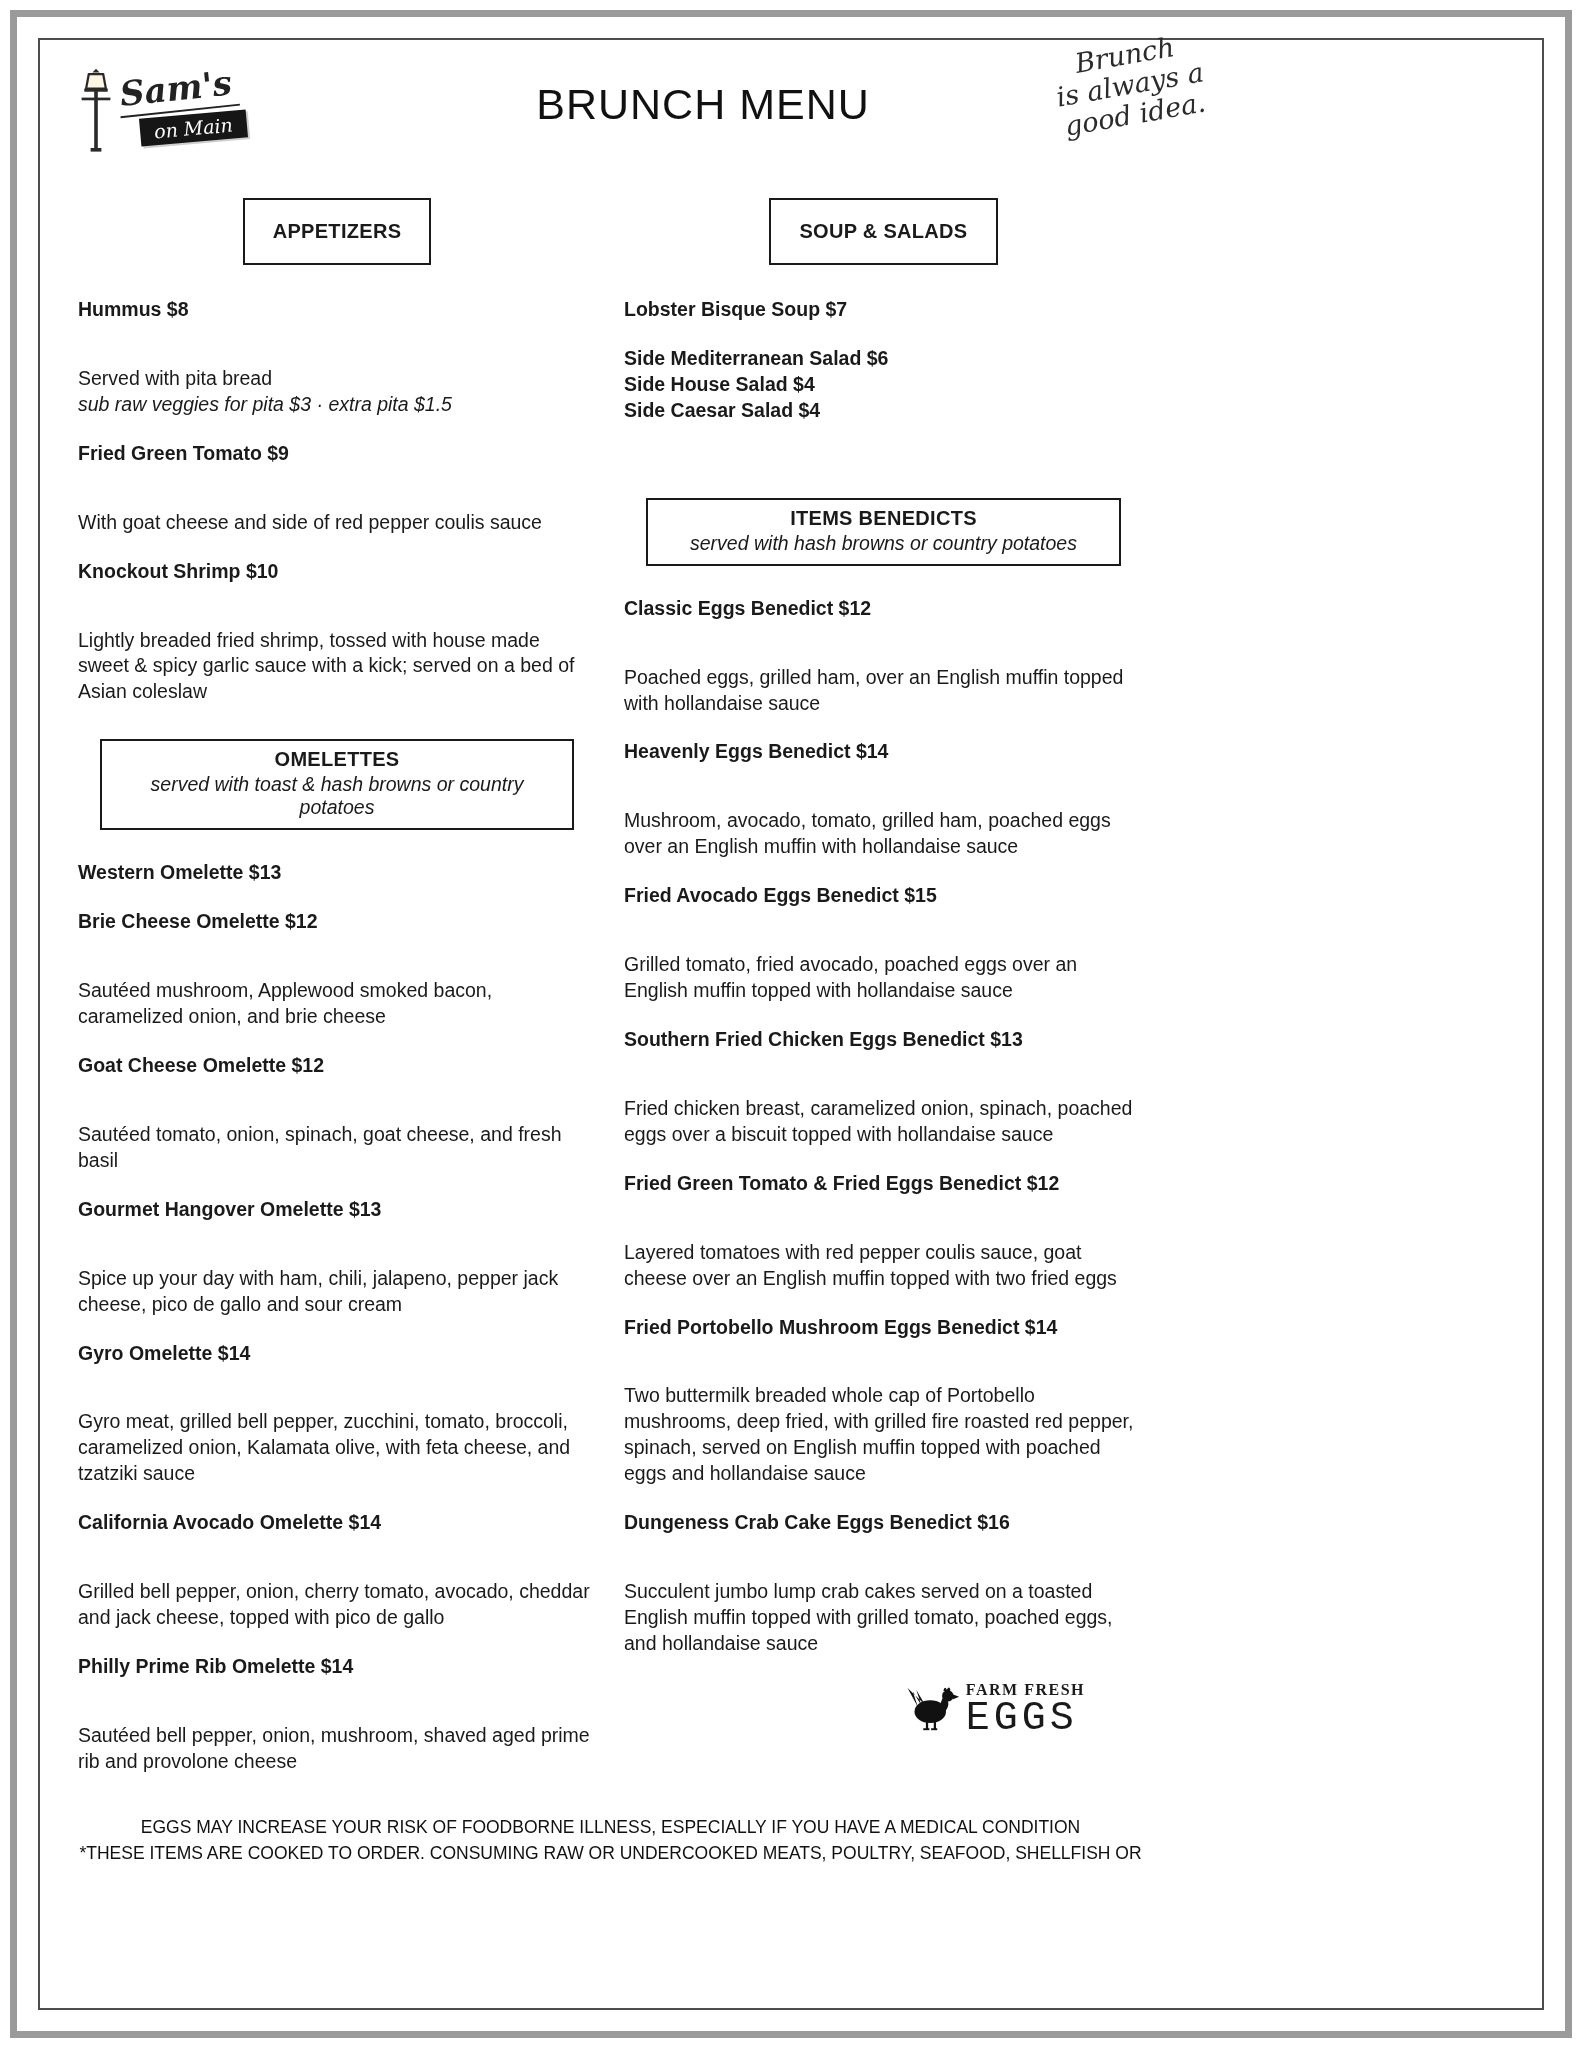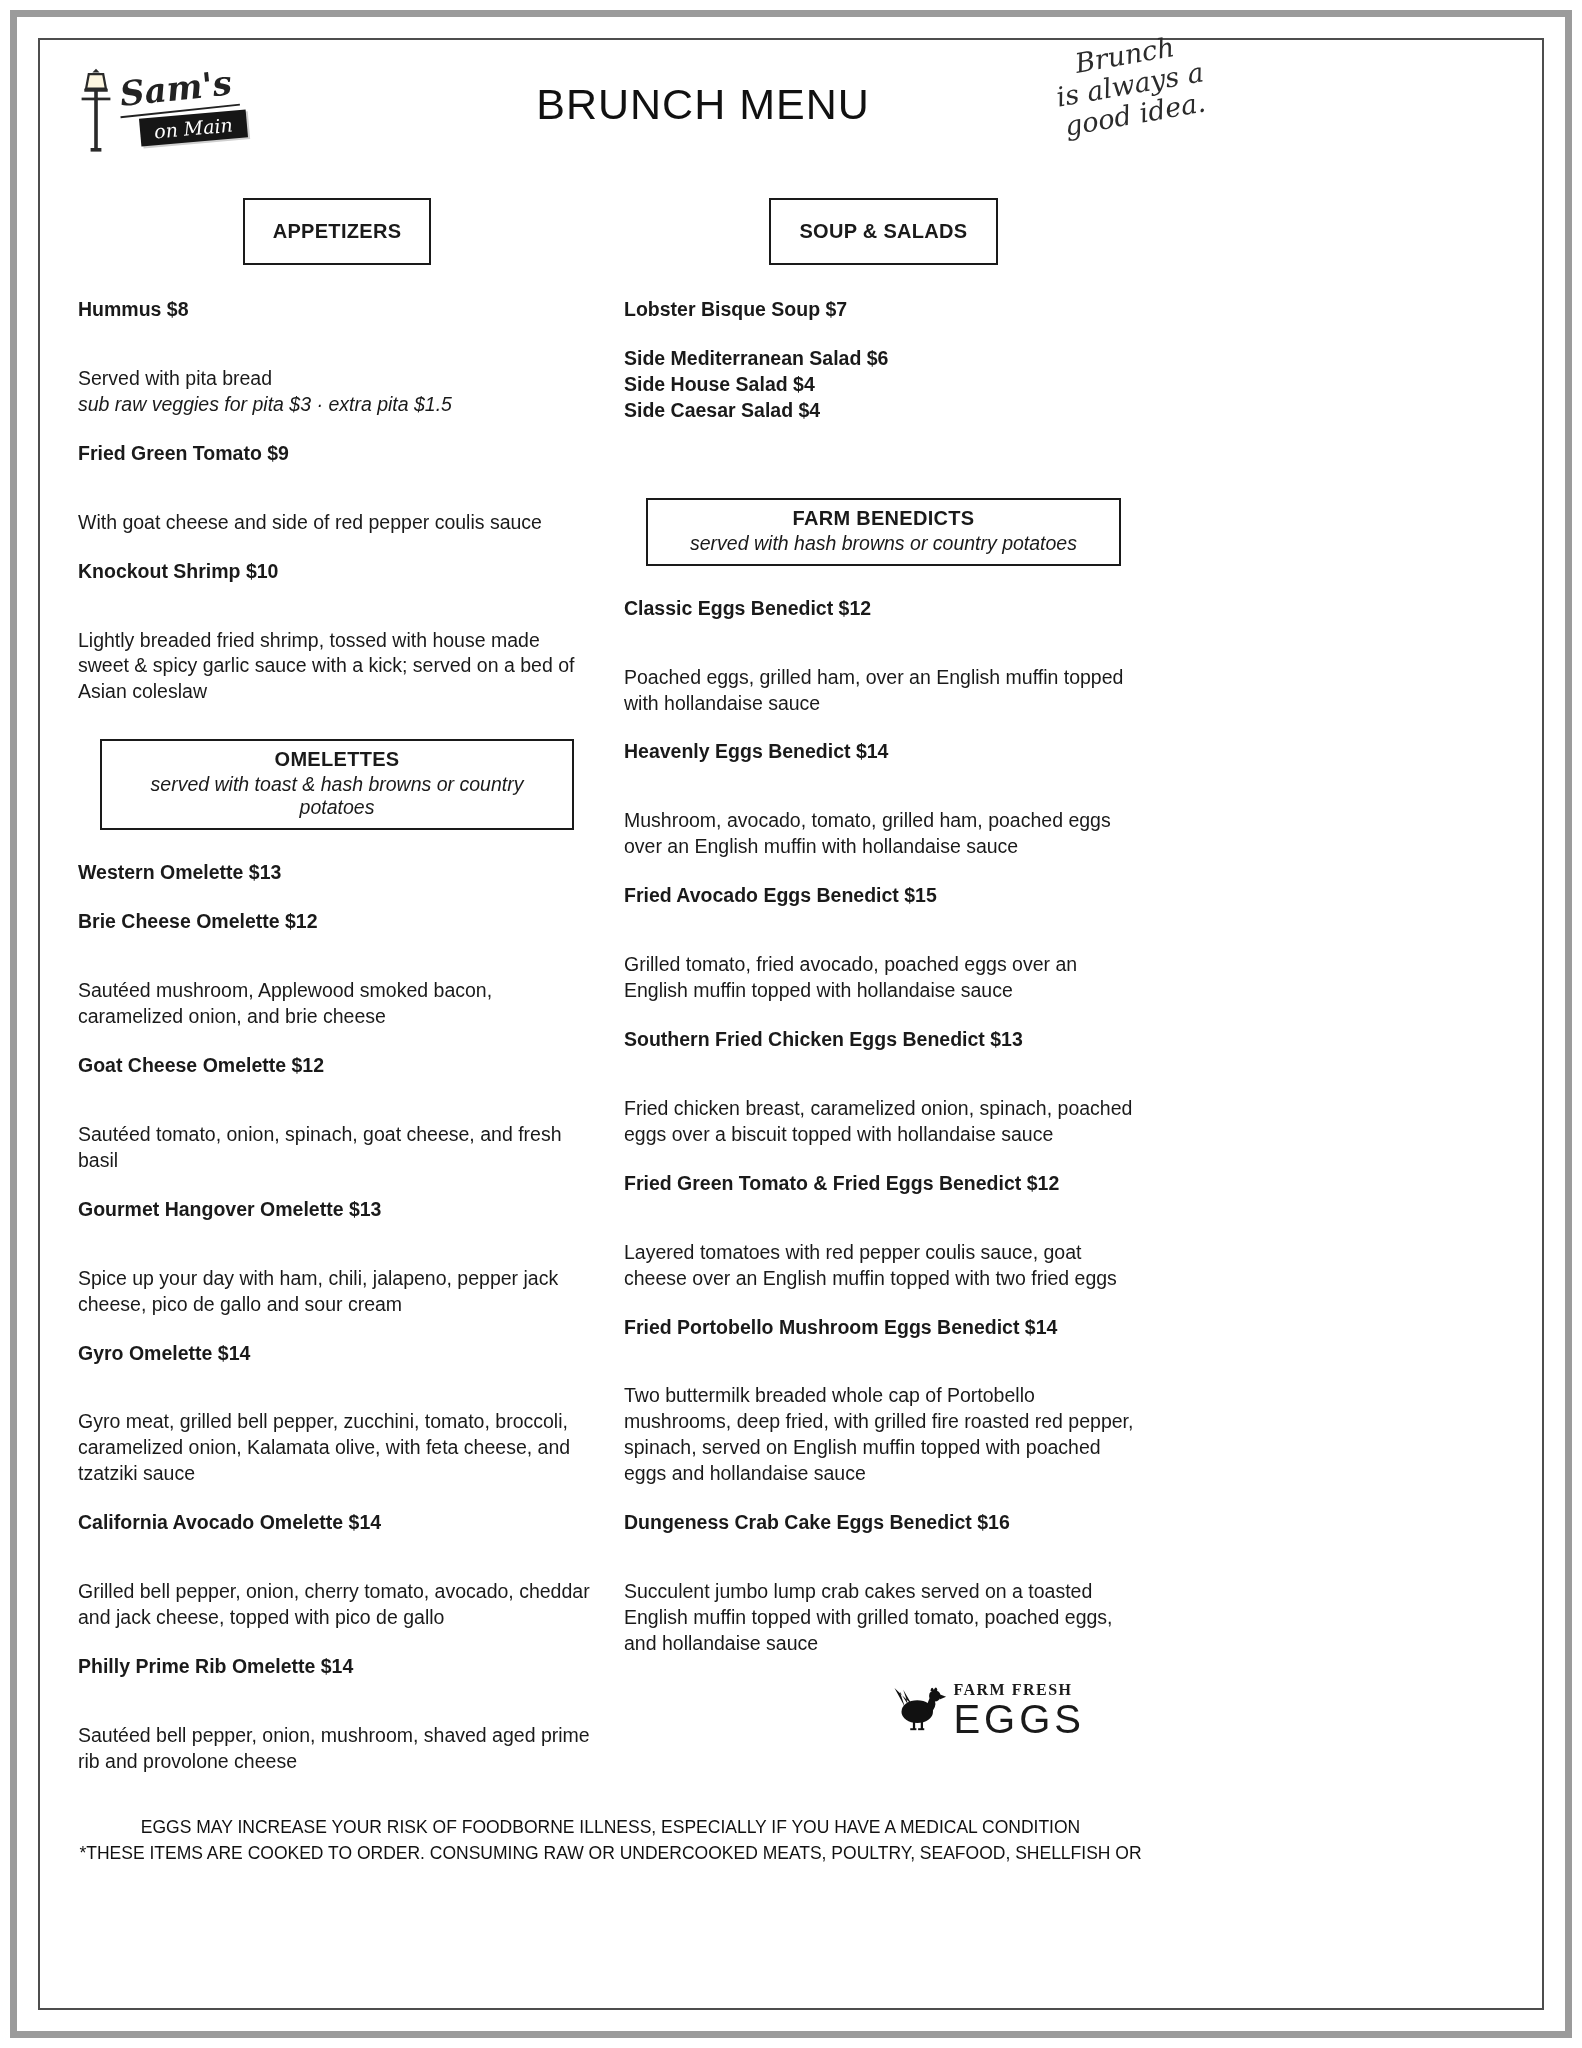--- a/index.html
+++ b/index.html
@@ -119,21 +119,21 @@
     align-items: center;
     margin: 4px 58px 0 0;
   }
   .chicken { margin-right: 6px; }
   .eggs-text { line-height: 1; }
   .eggs-line1 {
     font-size: 16px; font-weight: bold; letter-spacing: 1.5px;
     font-family: "Liberation Serif", serif;
   }
   .eggs-line2 {
-    font-family: Liberation Sans, sans-serif;
+    font-family: Liberation Mono, monospace;
     font-size: 40px; letter-spacing: 4px; font-weight: 500;
     margin-top: 1px;
   }
 
   
   .footer {
     text-align: center;
     font-size: 17.5px;
     line-height: 1.5;
     margin-top: 16px;
@@ -240,21 +240,21 @@
         <div class="menu-item">
           <div class="item-name">Lobster Bisque Soup $7</div>
         </div>
         <div class="menu-item">
           <div class="item-name tight-line">Side Mediterranean Salad $6</div>
           <div class="item-name tight-line">Side House Salad $4</div>
           <div class="item-name tight-line">Side Caesar Salad $4</div>
         </div>
 
         <div class="section-box-wide benedicts-box">
-          <div class="box-title">FARM BENEDICTS</div>
+          <div class="box-title">ITEMS BENEDICTS</div>
           <div class="box-sub">served with hash browns or country potatoes</div>
         </div>
 
         <div class="menu-item">
           <div class="item-name">Classic Eggs Benedict $12</div>
           <div class="item-desc">Poached eggs, grilled ham, over an English muffin topped with hollandaise sauce</div>
         </div>
         <div class="menu-item">
           <div class="item-name">Heavenly Eggs Benedict $14</div>
           <div class="item-desc">Mushroom, avocado, tomato, grilled ham, poached eggs over an English muffin with hollandaise sauce</div>

